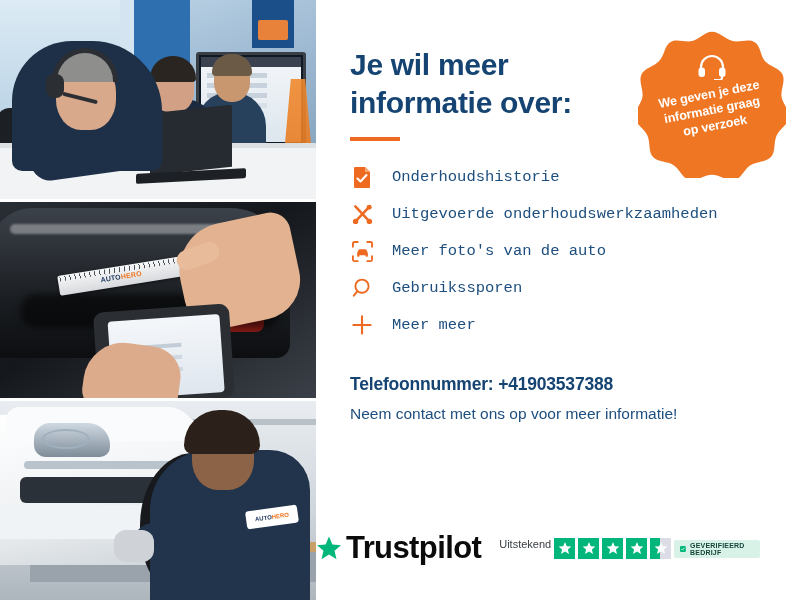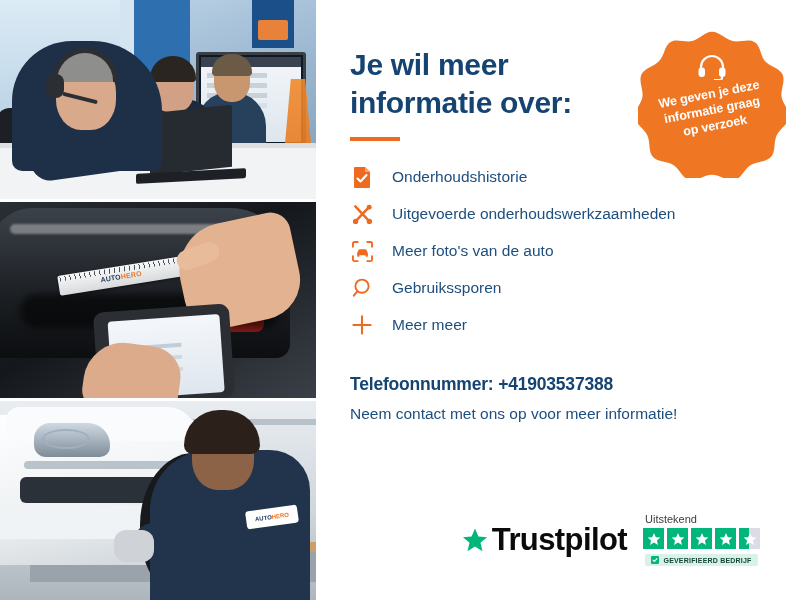--- a/index.html
+++ b/index.html
@@ -89,40 +89,40 @@
   .glove { position:absolute; right:162px; bottom:38px; width:40px; height:32px; background:#cfd2d6; border-radius:12px; }
   .logo-patch { position:absolute; right:18px; bottom:74px; width:52px; height:18px; background:#fff; border-radius:3px; transform: rotate(-8deg); font-size:6px; font-weight:700; line-height:18px; text-align:center; }
   .logo-patch .a{color:#1b365d;} .logo-patch .h{color:#ef7622;}
 
   
   .content { position:relative; flex:1; padding: 46px 40px 0 34px; }
 
   .headline { font-size: 30px; line-height: 1.28; font-weight: 700; color:#154473; letter-spacing:-.3px; max-width: 270px; }
   .rule { width: 50px; height: 4px; background:#ee6a20; margin: 14px 0 18px 0; }
 
-  .feature-list { list-style:none; }
+  .feature-list { list-style:none;font-family:Liberation Mono, monospace; }
   .feature { display:flex; align-items:center; gap: 18px; height: 37px; }
   .f-icon { width: 24px; height: 26px; flex:0 0 24px; display:flex; align-items:center; justify-content:center; }
   .f-label { font-size: 15.5px; color:#1d4e7e; font-weight:400; white-space:nowrap; }
 
   .contact { margin-top: 30px; }
   .phone { font-size: 17.5px; font-weight: 700; color:#154473; letter-spacing:-.2px; }
   .contact-line { font-size: 15.5px; color:#1d4e7e; line-height: 1.62; margin-top: 6px; }
 
   
   .badge { position:absolute; right: 14px; top: 30px; width: 148px; height: 148px; }
   .badge .burst { position:absolute; inset:0; }
   .badge .headset { position:absolute; left:50%; top:24px; transform: translateX(-50%); width:30px; height:26px; }
   .badge .btext { position:absolute; left:50%; top:56px; transform: translate(-50%,0) rotate(-11deg); width:128px; text-align:center; color:#fff; font-weight:700; font-size:12.6px; line-height:1.28; letter-spacing:-.1px; }
 
   
   .trustpilot { position:absolute; right: 40px; bottom: 34px; display:flex; align-items:center; gap: 16px; }
   .tp-brand { display:flex; align-items:center; gap:4px; }
   .tp-word { font-size: 31px; font-weight:700; color:#0b0b0b; letter-spacing:-.6px; }
-  .tp-right { display:flex; flex-direction:column; align-items:center; gap:3px; }
+  .tp-right { display:flex; flex-direction:row; align-items:center; gap:3px; }
   .tp-rating { font-size:11px; color:#3b4045; align-self:flex-start; margin-left:2px; }
   .tp-stars { display:flex; gap:3px; }
   .tp-star { width:21px; height:21px; background:#00b67a; display:flex; align-items:center; justify-content:center; }
   .tp-star.half { background: linear-gradient(90deg,#00b67a 50%, #dcdce6 50%); }
   .tp-verified { display:flex; align-items:center; gap:4px; background:#d8f2e8; border-radius:2px; padding:2px 6px; margin-top:2px; }
   .tp-verified .vtext { font-size:7px; font-weight:700; color:#16463a; letter-spacing:.2px; }
 </style>
 </head>
 <body>
 

